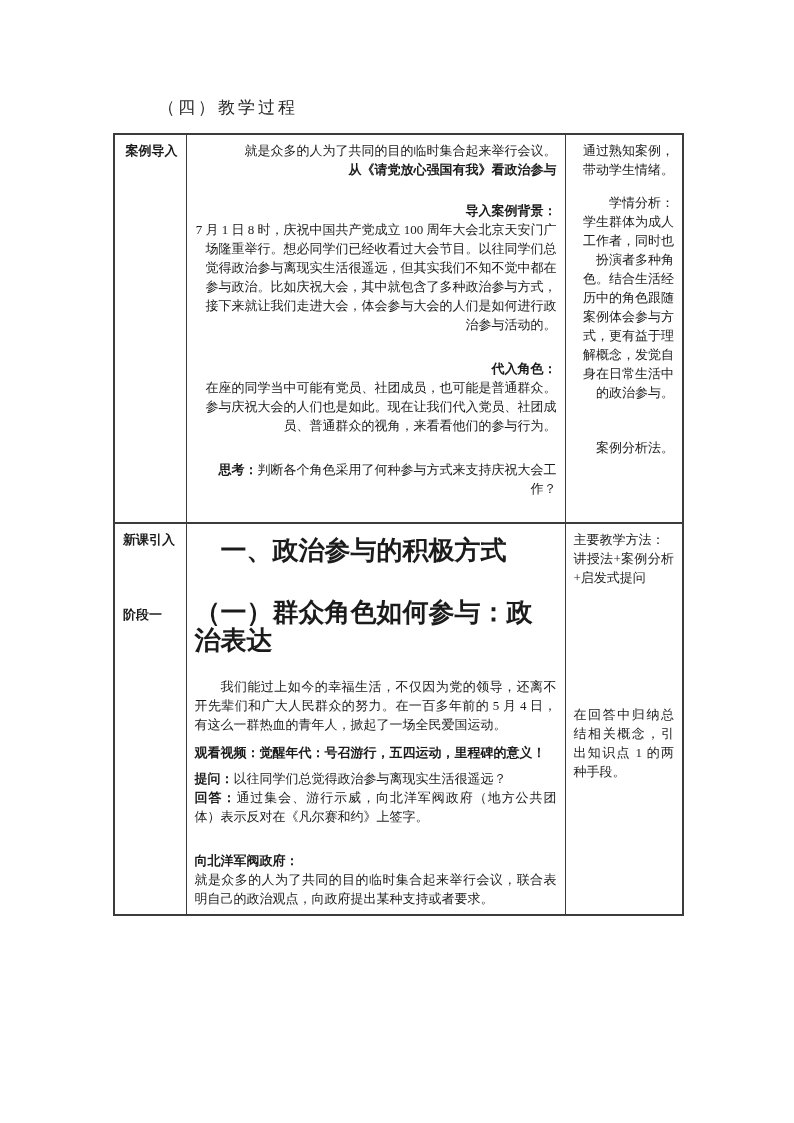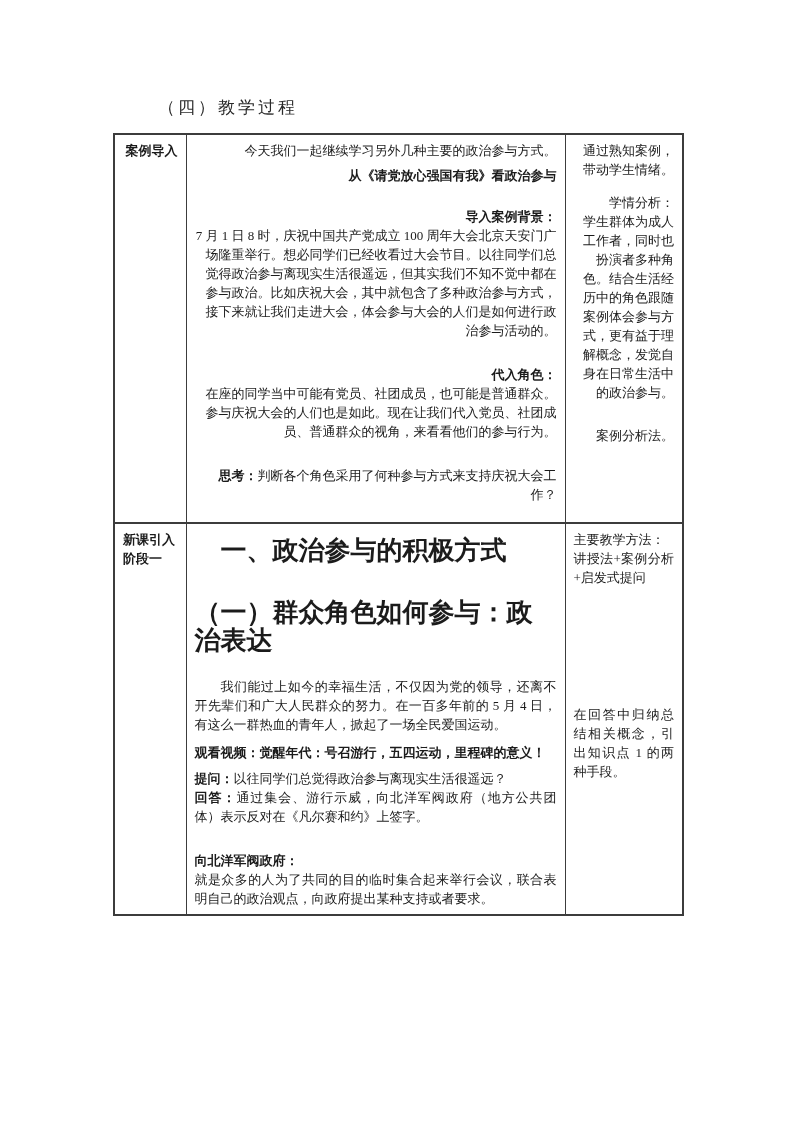--- a/index.html
+++ b/index.html
@@ -62,38 +62,38 @@
     text-align: left;
   }
   tr.row-review td { height: 105px; }
   tr.row-case td { height: 389px; text-align: right; }
   tr.row-newlesson td { height: 345px; }
   .p { margin: 0; }
   .bold-label {
     font-family: "Liberation Sans", sans-serif;
     font-weight: bold;
   }
-  .gap-s { margin-top: 6px; }
+  .gap-s { }
   .gap-m { margin-top: 22px; }
   .gap-blank { margin-top: 25px; }
-  .stage-second { }
+  .stage-second { margin-top: 56px; }
   .h-big {
     font-family: "Liberation Sans", sans-serif;
     font-weight: bold;
     font-size: 26px;
     line-height: 28px;
     margin: 0;
     text-align: left;
   }
   .h1-heading { padding-left: 26px; margin-top: 6px; }
   .h2-heading { margin-top: 34px; }
   .indent-para { text-indent: 26px; margin-top: 23px; }
   .video-line { margin-top: 9px; }
   .qa-line { margin-top: 7px; }
-  .design-method-follow { margin-top: 24px; }
+  .design-method-follow { margin-top: 36px; }
   .design-analysis-label { margin-top: 14px; }
   .design-row3-note { margin-top: 118px; }
 </style>
 </head>
 <body>
 
 <div class="page">
 
   <div class="doc-title">（四）教学过程</div>
 
@@ -105,21 +105,21 @@
       </colgroup>
 
     <tbody>
 
 
     <tr class="row-case">
       <td class="stage-cell">
         <p class="p">案例导入</p>
       </td>
       <td>
-        <p class="p">今天我们一起继续学习另外几种主要的政治参与方式。</p>
+        <p class="p">就是众多的人为了共同的目的临时集合起来举行会议。</p>
         <p class="p bold-label gap-s">从《请党放心强国有我》看政治参与</p>
         <p class="p bold-label gap-m">导入案例背景：</p>
         <p class="p">7 月 1 日 8 时，庆祝中国共产党成立 100 周年大会北京天安门广场隆重举行。想必同学们已经收看过大会节目。以往同学们总觉得政治参与离现实生活很遥远，但其实我们不知不觉中都在参与政治。比如庆祝大会，其中就包含了多种政治参与方式，接下来就让我们走进大会，体会参与大会的人们是如何进行政治参与活动的。</p>
         <p class="p bold-label gap-blank">代入角色：</p>
         <p class="p">在座的同学当中可能有党员、社团成员，也可能是普通群众。参与庆祝大会的人们也是如此。现在让我们代入党员、社团成员、普通群众的视角，来看看他们的参与行为。</p>
         <p class="p gap-blank"><span class="bold-label">思考：</span><span>判断各个角色采用了何种参与方式来支持庆祝大会工作？</span></p>
       </td>
       <td>
         <p class="p">通过熟知案例，带动学生情绪。</p>
         <p class="p design-analysis-label">学情分析：</p>

